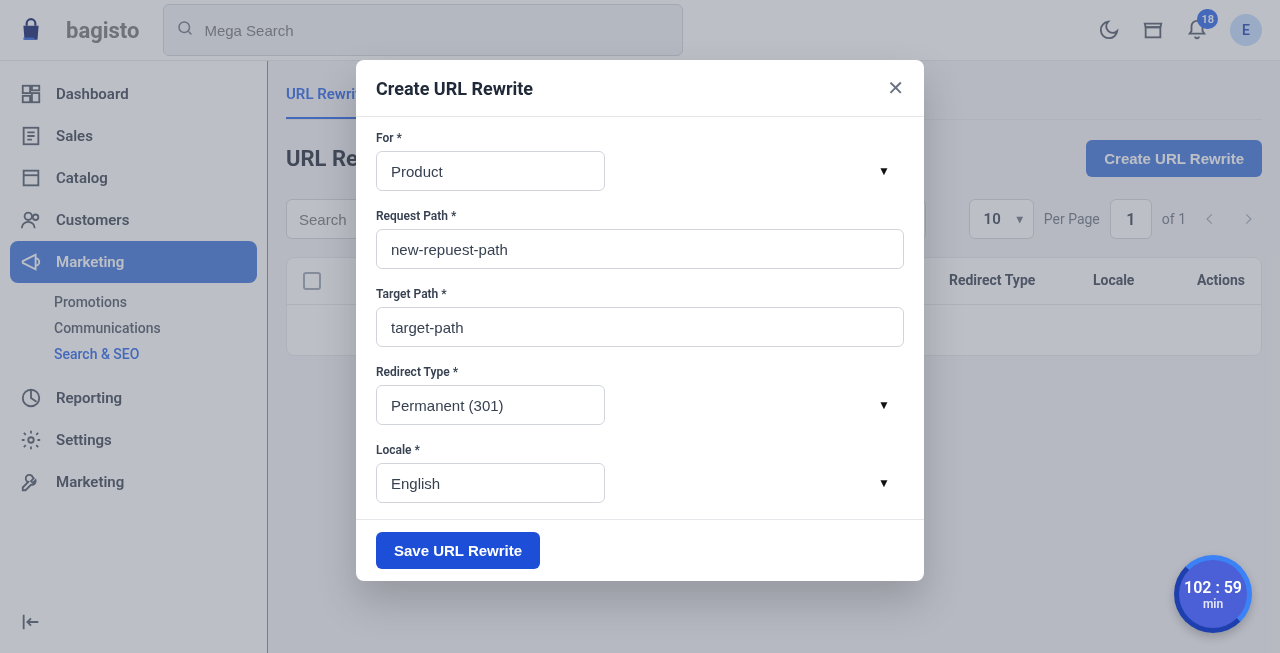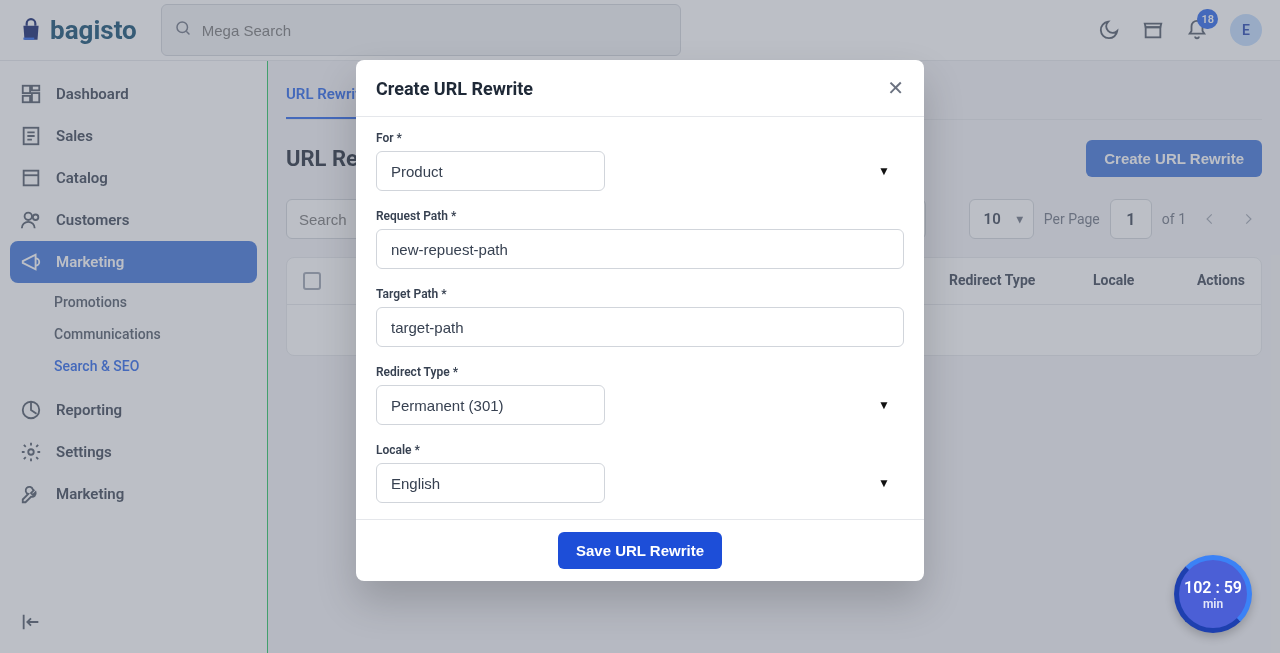--- a/index.html
+++ b/index.html
@@ -17,24 +17,24 @@
       background: #fff;
       border-bottom: 1px solid #e5e7eb;
       display: flex;
       align-items: center;
       padding: 0 18px;
       gap: 24px;
     }
     .logo {
       display: flex;
       align-items: center;
-      gap: 6px;
-      font-size: 26px;
+      gap: 22px;
+      font-size: 22px;
       font-weight: 700;
-      color: #0c4a6e;
+      color: #737373;
     }
     .logo-icon {
       width: 26px;
       height: 26px;
       position: relative;
     }
     .search-bar {
       flex: 0 0 520px;
       height: 52px;
       background: #f1f3f5;
@@ -104,21 +104,21 @@
       color: #374151;
       font-size: 15px;
       font-weight: 600;
       cursor: pointer;
     }
     .nav-item.active {
       background: #3b72d9;
       color: #fff;
     }
     .nav-icon { width: 22px; height: 22px; flex-shrink: 0; }
-    .sub-items { padding-left: 44px; display: flex; flex-direction: column; gap: 6px; margin: 6px 0 10px; }
+    .sub-items { padding-left: 44px; display: flex; flex-direction: column; margin: 6px 0 10px; }
     .sub-item {
       padding: 5px 0;
       font-size: 14px;
       color: #4b5563;
       cursor: pointer;
       font-weight: 500;
     }
     .sub-item.active { color: #2563eb; }
     .bottom-tool { margin-top: auto; padding: 12px 10px 16px; color: #4b5563; cursor: pointer; }
 
@@ -270,21 +270,21 @@
       color: #374151;
       background: #fff;
       outline: none;
     }
     .field-select { position: relative; }
     .field-select .caret { position: absolute; right: 14px; top: 50%; transform: translateY(-50%); font-size: 12px; color: #111; pointer-events: none; }
     .modal-foot {
       border-top: 1px solid #e5e7eb;
       padding: 12px 20px;
       display: flex;
-      justify-content: center;
+      justify-content: flex-start;
     }
     .save-btn {
       background: #1d4ed8;
       color: #fff;
       border: none;
       padding: 10px 18px;
       border-radius: 6px;
       font-size: 15px;
       font-weight: 700;
       cursor: pointer;

